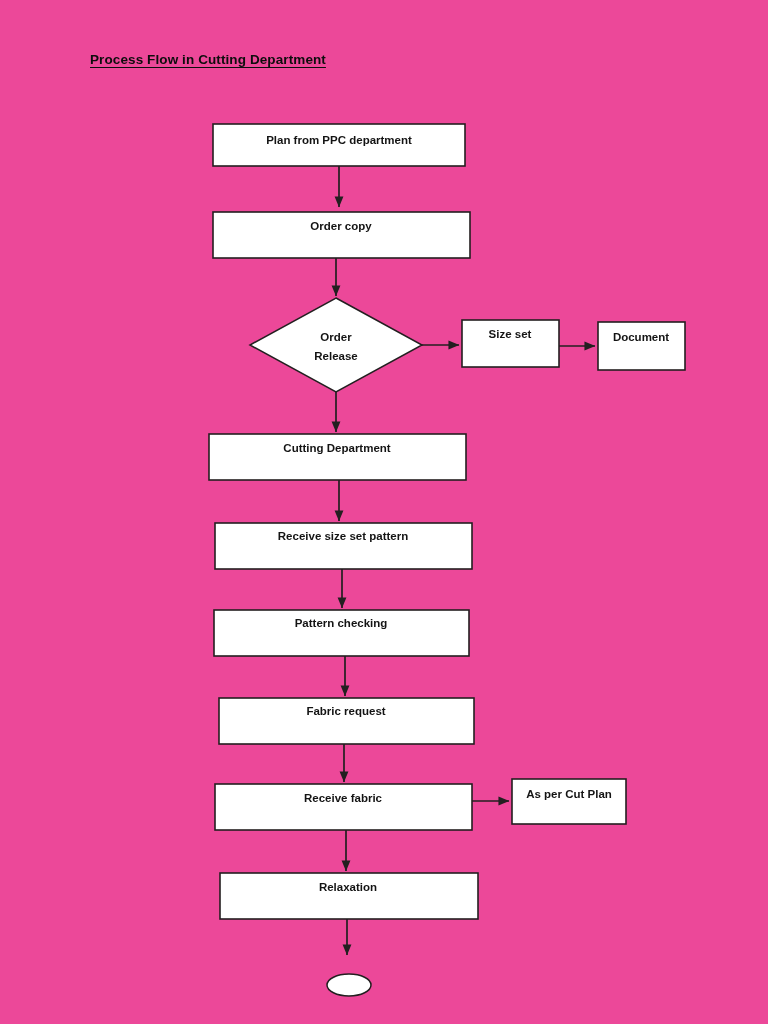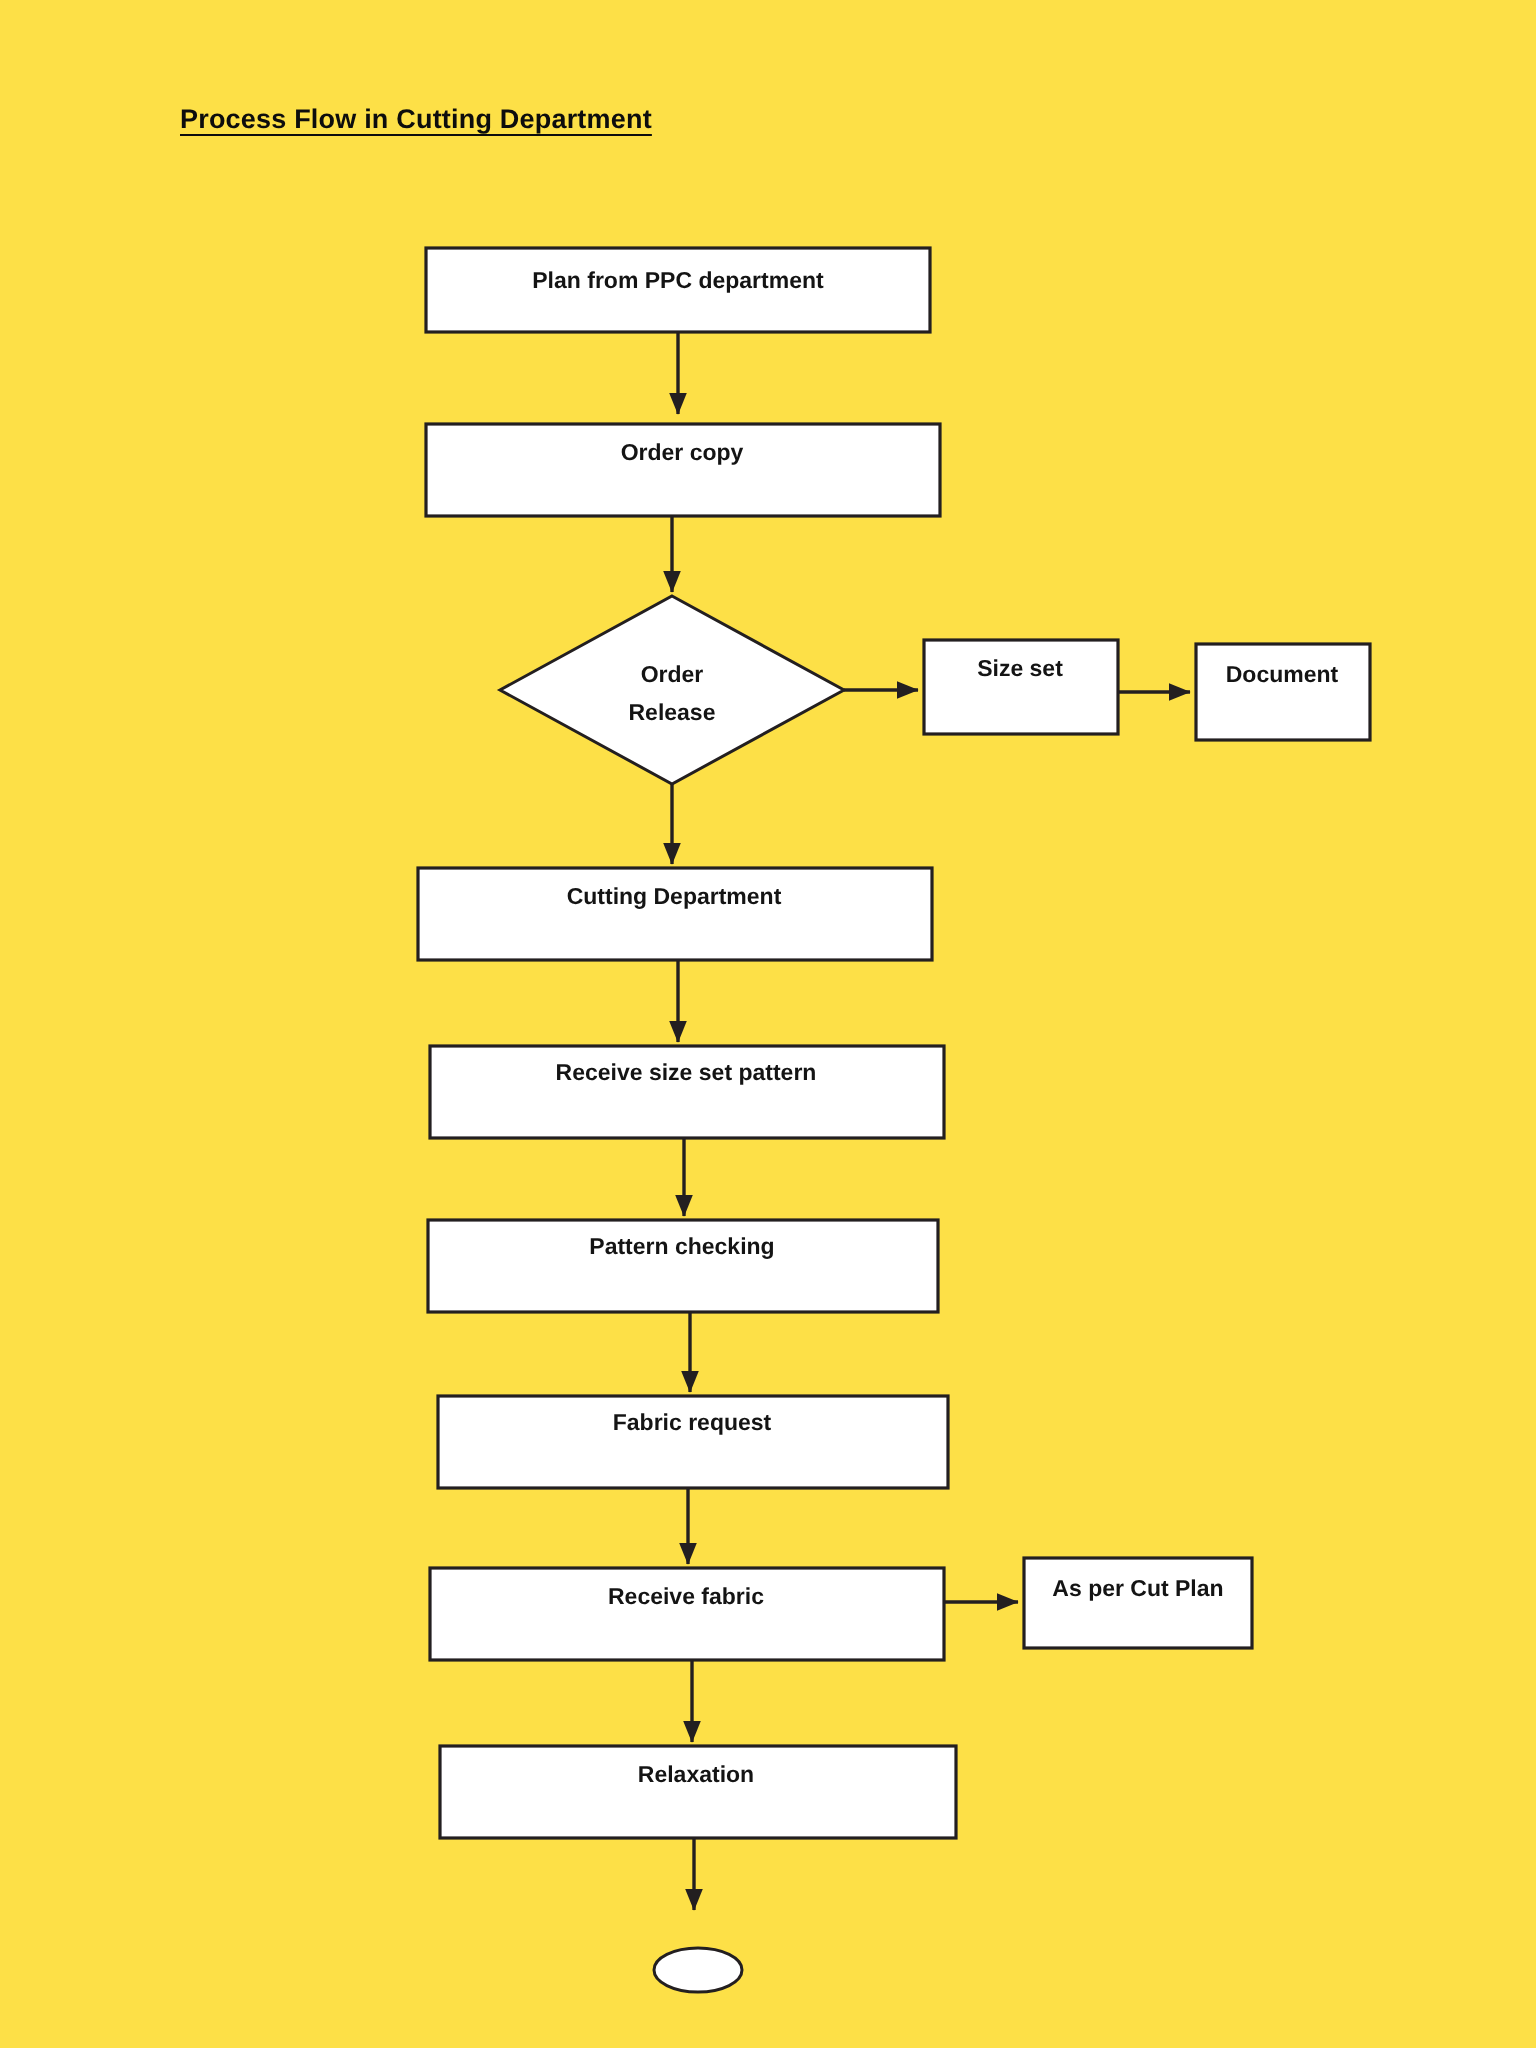--- a/index.html
+++ b/index.html
@@ -12,21 +12,21 @@
     width: 768px;
     height: 1024px;
     position: relative;
     font-family: "Liberation Sans", sans-serif;
     overflow: hidden;
   }
   #page {
     position: relative;
     width: 768px;
     height: 1024px;
-    background: #fde047;
+    background: #ec4899;
   }
   .doc-title {
     position: absolute;
     left: 90px;
     top: 52px;
     font-size: 13.5px;
     font-weight: bold;
     color: #0d0d0d;
     letter-spacing: 0.1px;
     text-decoration: underline;

